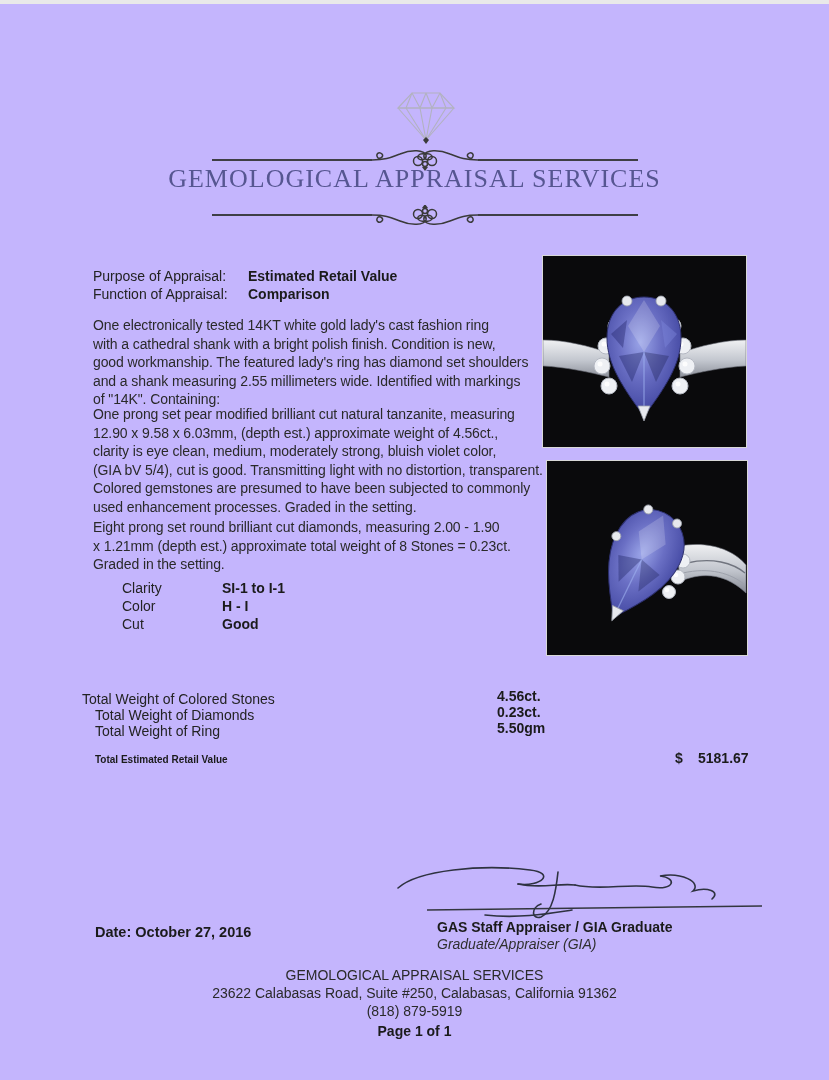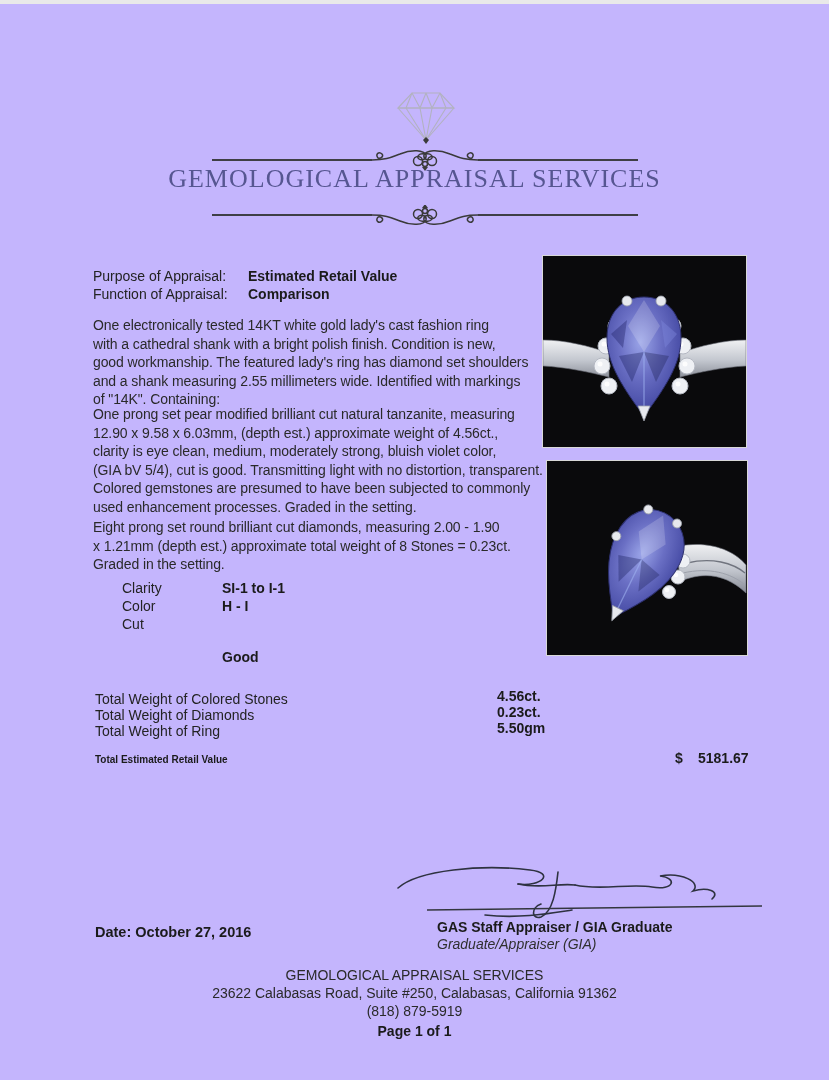--- a/index.html
+++ b/index.html
@@ -26,27 +26,27 @@
   .p3{left:93px;top:514px;width:500px;}
   .purpose-label{left:93px;top:263px;text-align:right;}
   .purpose-value{left:248px;top:263px;}
   .function-label{left:93px;top:281px;}
   .function-value{left:248px;top:281px;}
   .grade-label-0{left:122px;top:575px;}
   .grade-value-0{left:222px;top:575px;}
   .grade-label-1{left:122px;top:593px;}
   .grade-value-1{left:222px;top:593px;}
   .grade-label-2{left:122px;top:611px;}
-  .grade-value-2{left:222px;top:644px;}
+  .grade-value-2{left:222px;top:611px;}
   
   .photo{background:#0a0a0c;box-shadow:0 0 0 1px #d8d8d8;}
   .photo1{left:543px;top:252px;width:203px;height:191px;}
   .photo2{left:547px;top:457px;width:200px;height:194px;}
   
-  .tot-label-0{left:95px;top:686px;}
+  .tot-label-0{left:82px;top:686px;}
   .tot-label-1{left:95px;top:702px;}
   .tot-label-2{left:95px;top:718px;}
   .tot-value-0{left:497px;top:683px;}
   .tot-value-1{left:497px;top:699px;}
   .tot-value-2{left:497px;top:715px;}
   .retail-label{left:95px;top:747px;font-size:10px;}
   .retail-currency{left:675px;top:745px;}
   .retail-value{left:698px;top:745px;}
   
   .sig-art{left:390px;top:856px;width:380px;height:62px;}

